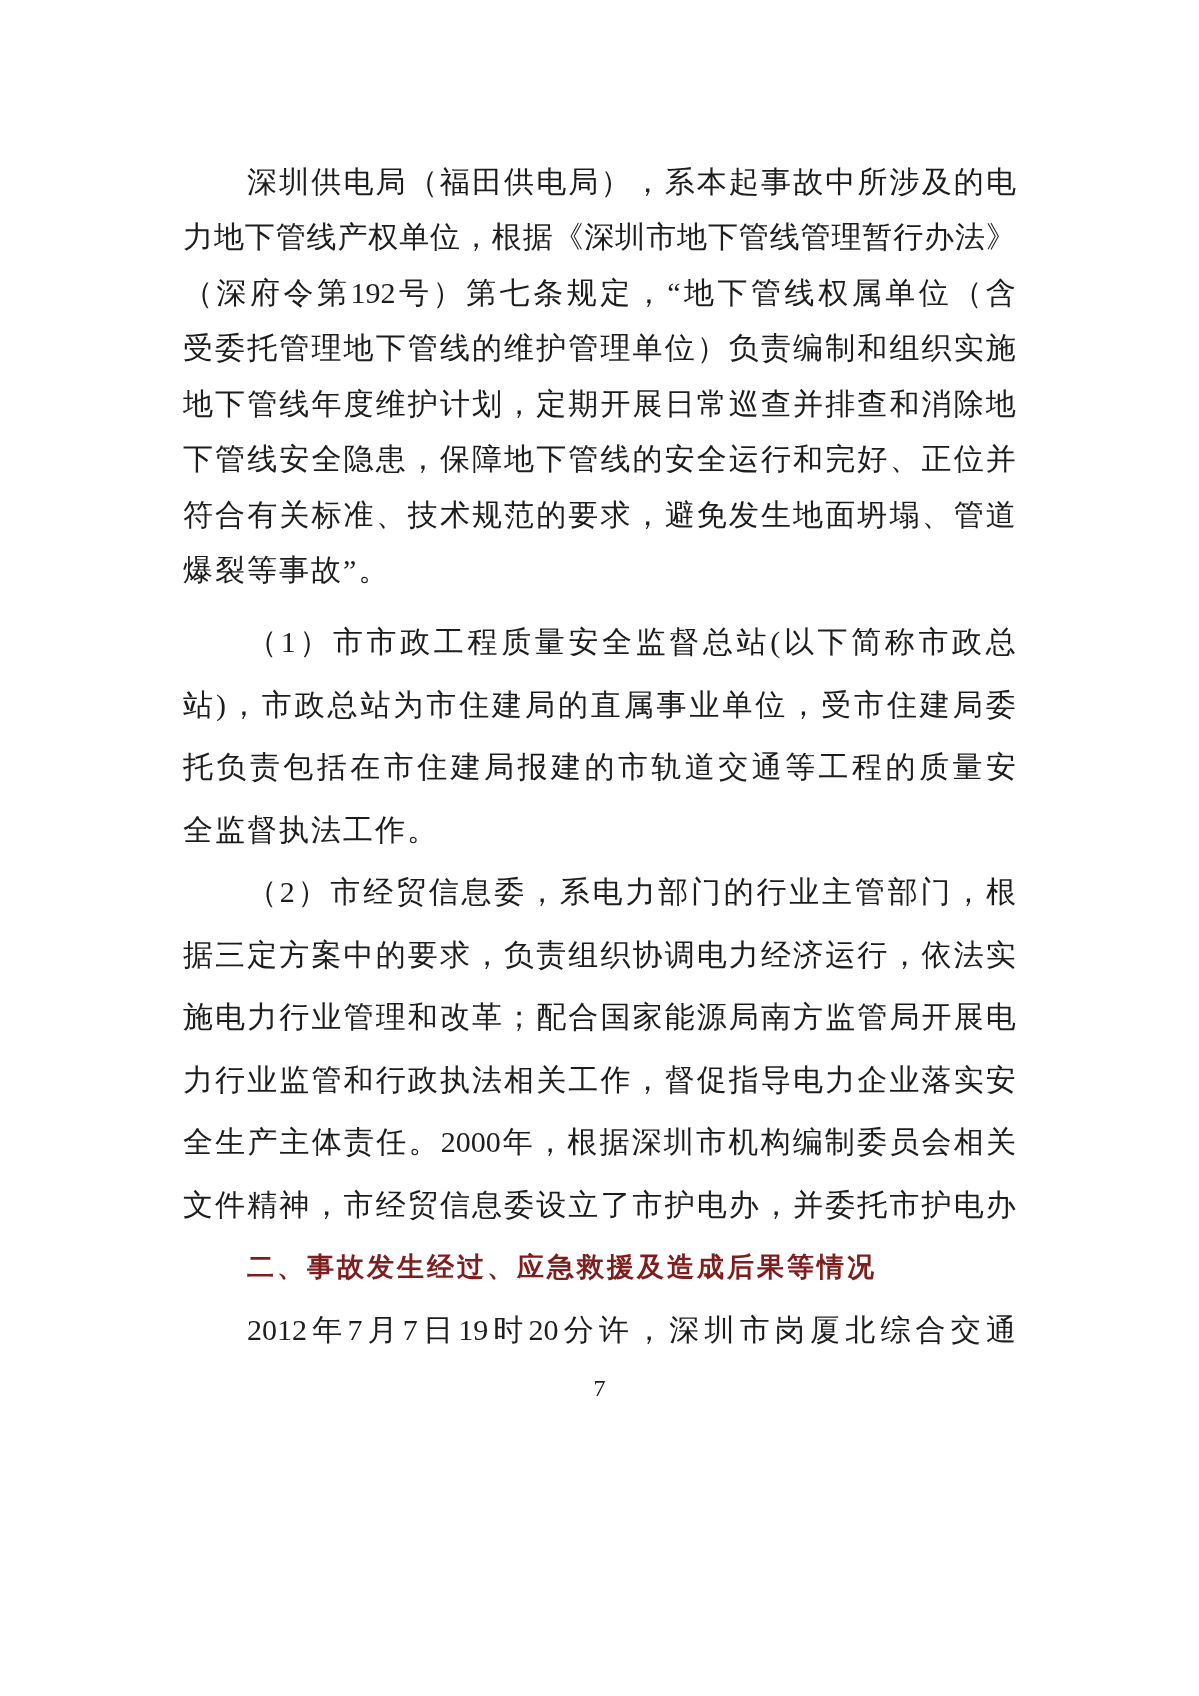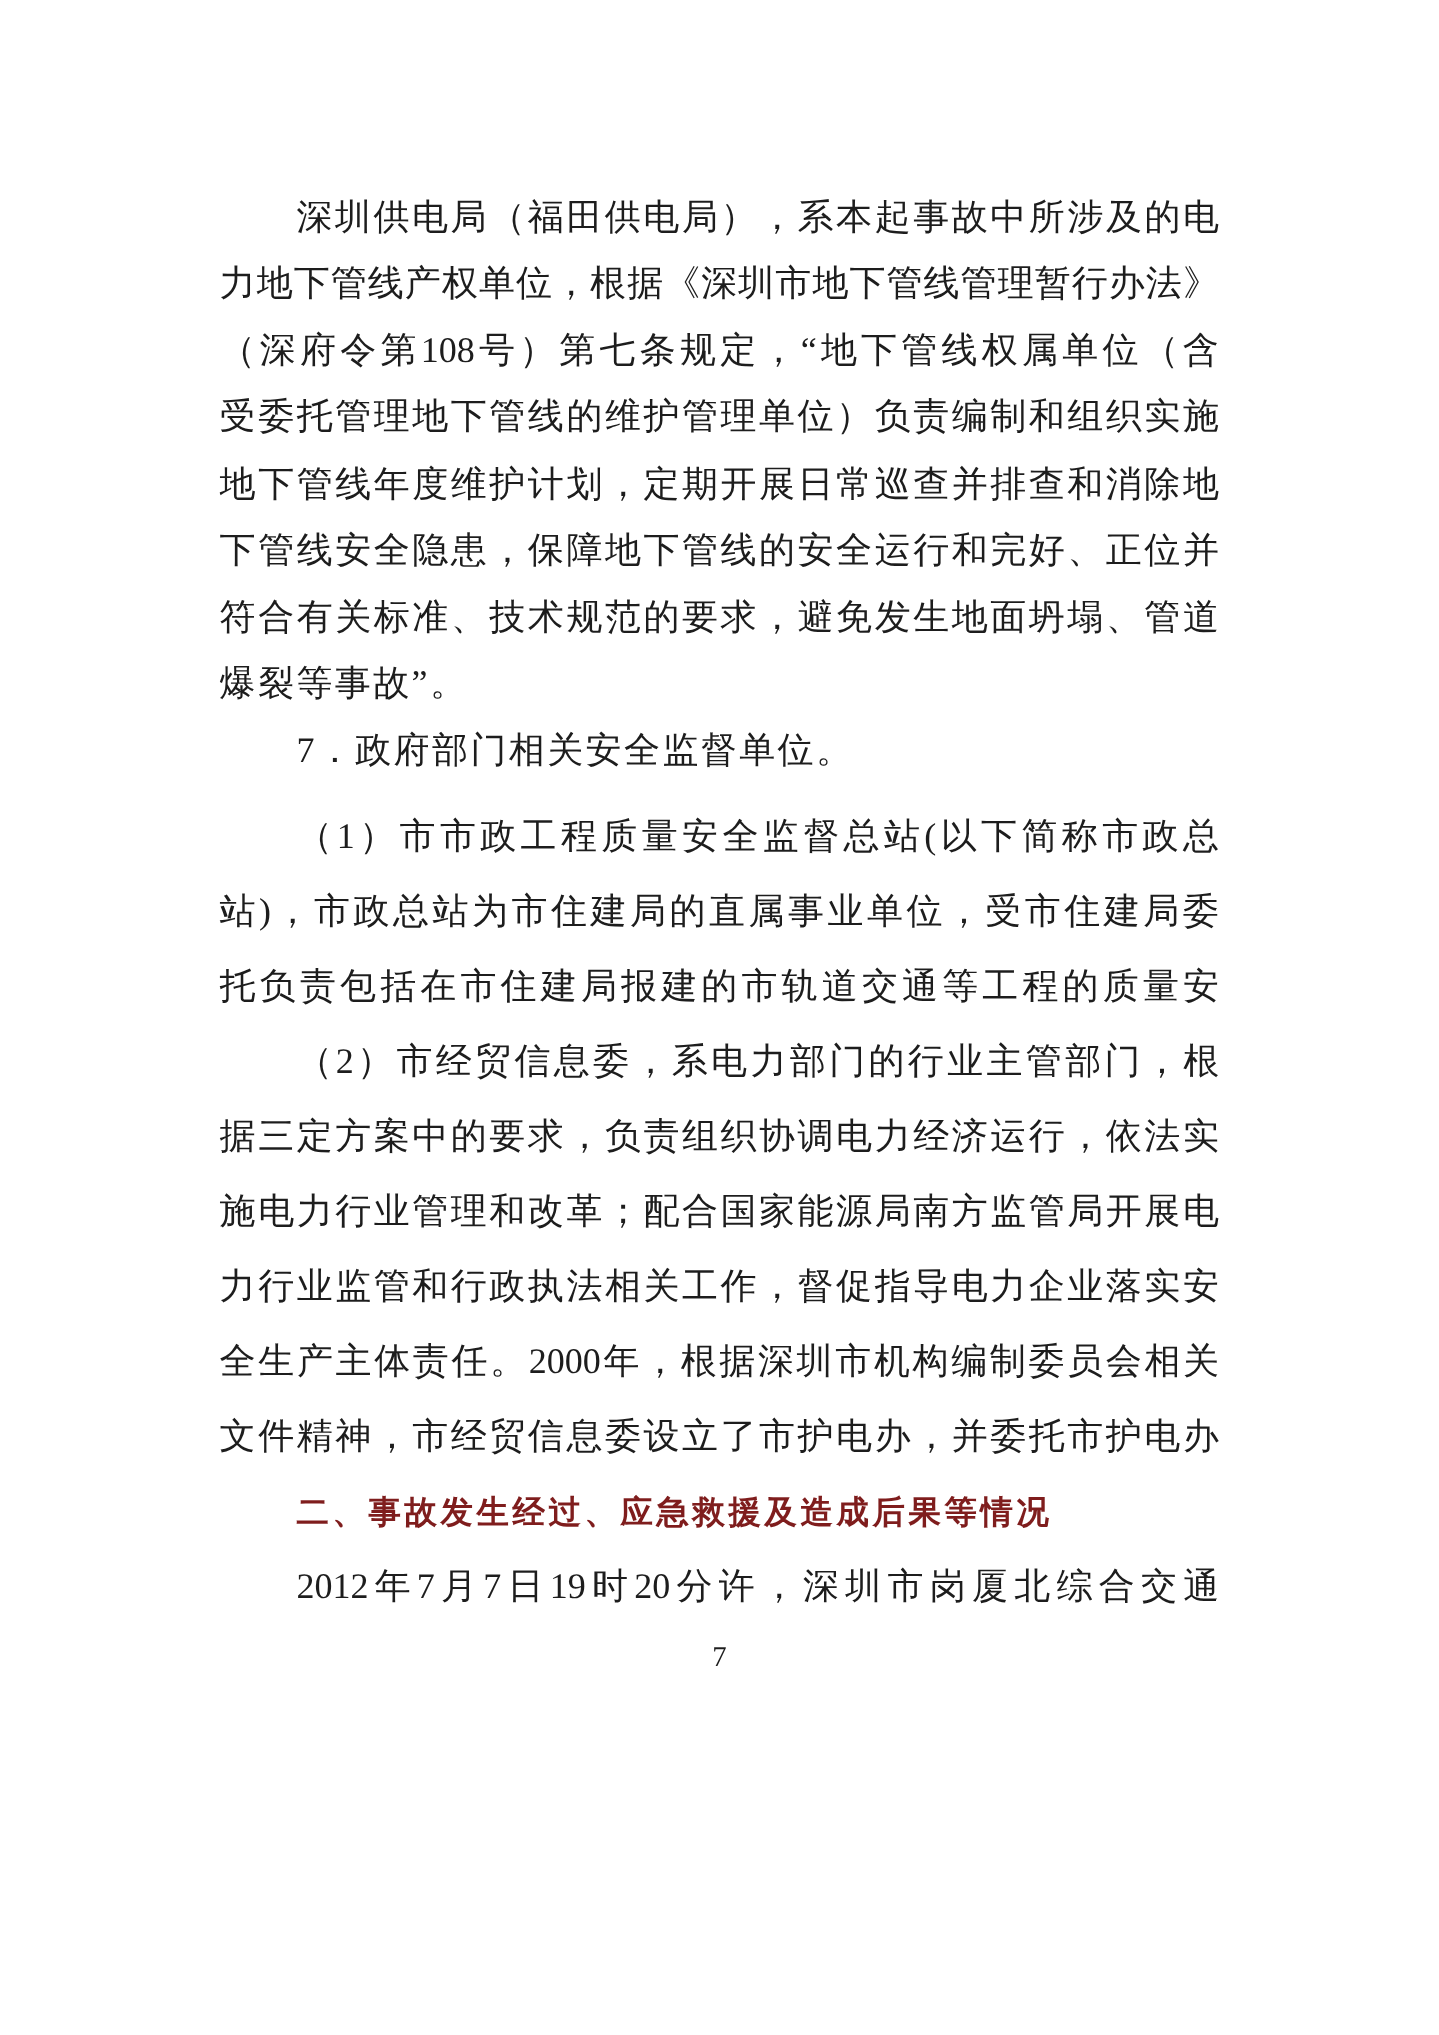--- a/index.html
+++ b/index.html
@@ -129,21 +129,21 @@
           <span>办</span>
           <span>法</span>
           <span>》</span>
         </div>
       <div class="line j">
           <span>（</span>
           <span>深</span>
           <span>府</span>
           <span>令</span>
           <span>第</span>
-          <span>108</span>
+          <span>192</span>
           <span>号</span>
           <span>）</span>
           <span>第</span>
           <span>七</span>
           <span>条</span>
           <span>规</span>
           <span>定</span>
           <span>，</span>
           <span>“</span>
           <span>地</span>
@@ -265,23 +265,20 @@
           <span>面</span>
           <span>坍</span>
           <span>塌</span>
           <span>、</span>
           <span>管</span>
           <span>道</span>
         </div>
       <div class="line plain">爆裂等事故”。</div>
     </div>
 
-    <div class="para pitch-a">
-      <div class="line plain ind">7．政府部门相关安全监督单位。</div>
-    </div>
 
     <div class="para pitch-b gap-before">
       <div class="line j ind">
           <span>（</span>
           <span>1</span>
           <span>）</span>
           <span>市</span>
           <span>市</span>
           <span>政</span>
           <span>工</span>
@@ -351,20 +348,21 @@
           <span>交</span>
           <span>通</span>
           <span>等</span>
           <span>工</span>
           <span>程</span>
           <span>的</span>
           <span>质</span>
           <span>量</span>
           <span>安</span>
         </div>
+      <div class="line plain">全监督执法工作。</div>
     </div>
 
     <div class="para pitch-b">
       <div class="line j ind">
           <span>（</span>
           <span>2</span>
           <span>）</span>
           <span>市</span>
           <span>经</span>
           <span>贸</span>

